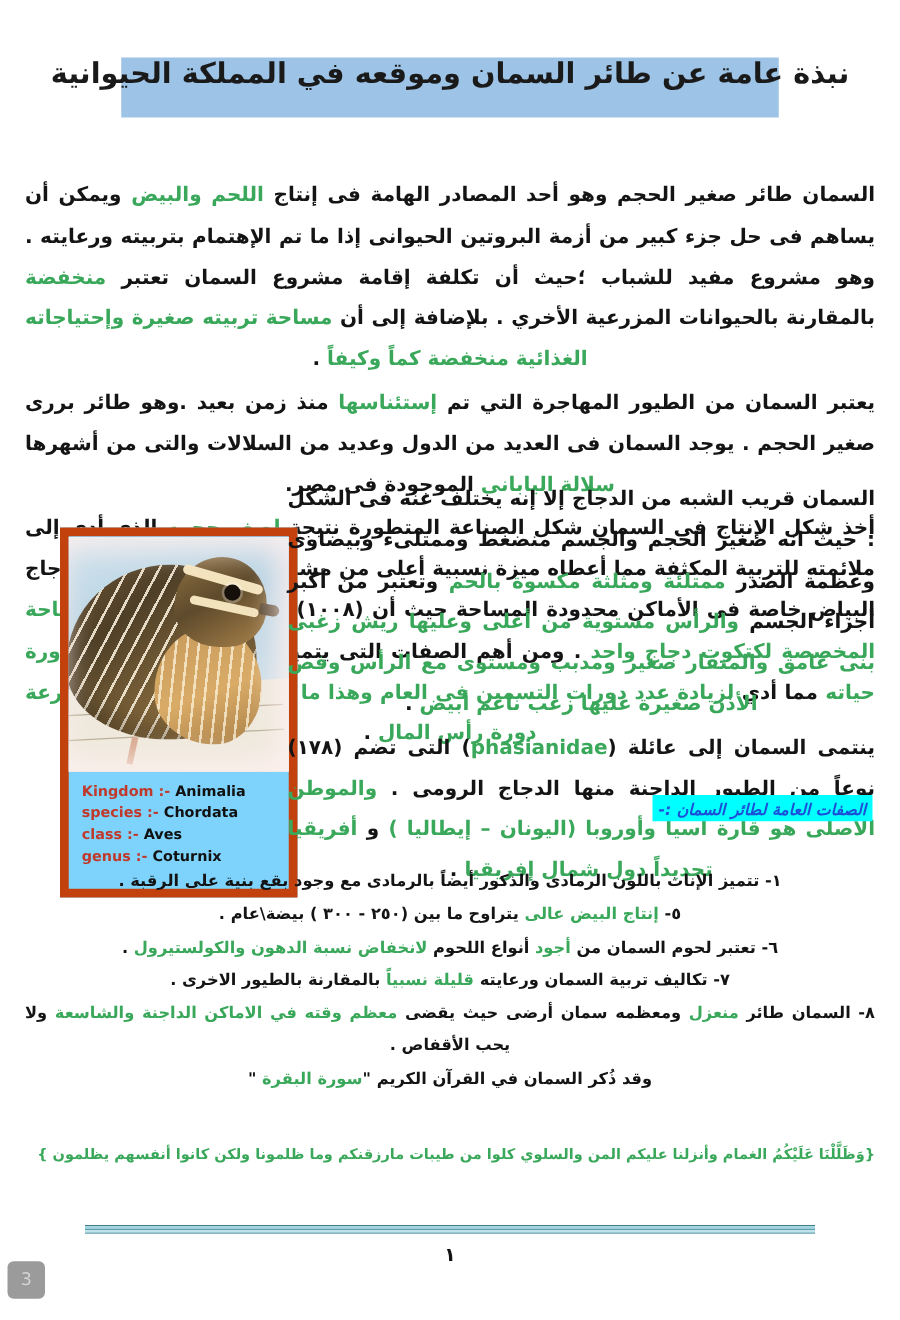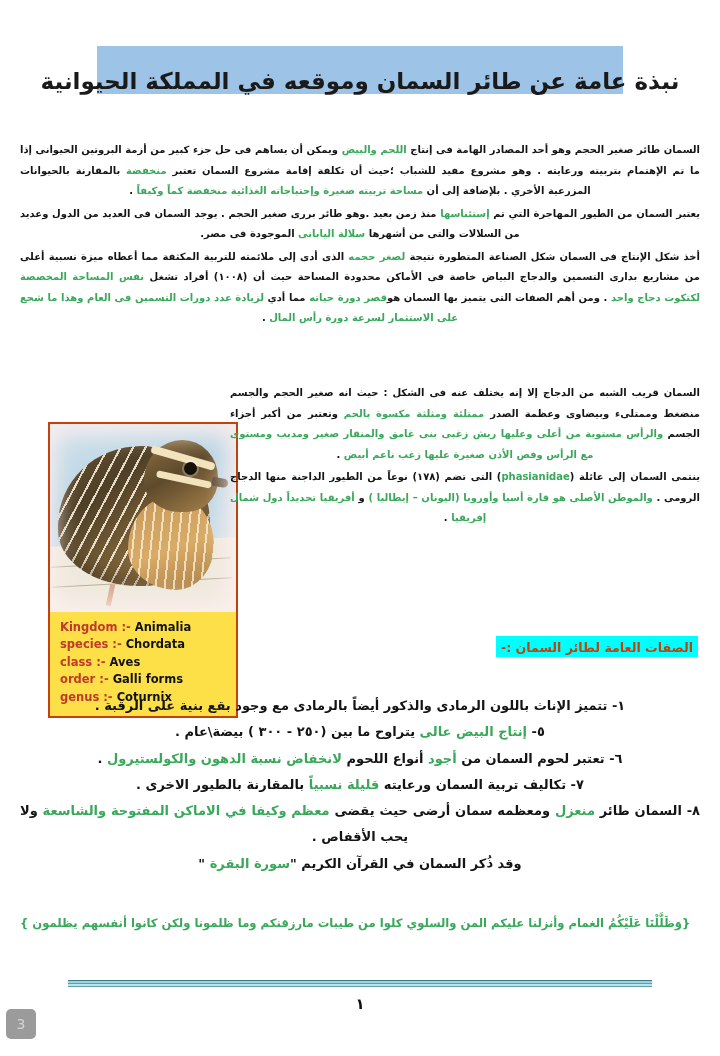--- a/index.html
+++ b/index.html
@@ -18,21 +18,21 @@
 
   
   .title-banner {
     position: absolute;
     left: 97px;
     top: 46px;
     width: 526px;
     height: 48px;
     background: #9dc3e6;
     display: flex;
-    align-items: flex-end;
+    align-items: flex-start;
     justify-content: center;
   }
   .title-text {
     font-size: 23px;
     font-weight: bold;
     color: #1a1a1a;
     letter-spacing: 0px;
     white-space: nowrap;
     direction: rtl;
   }
@@ -40,21 +40,21 @@
   
   .body-area {
     position: absolute;
     left: 20px;
     top: 140px;
     width: 680px;
     direction: rtl;
     text-align: justify;
   }
   .para {
-    font-size: 10px;
+    font-size: 16px;
     font-weight: bold;
     color: #141414;
     line-height: 2.05;
     margin: 0 0 2px 0;
     text-align: justify;
     text-align-last: center;
     direction: rtl;
   }
   .g { color: #3aa85a; }
 
@@ -68,22 +68,22 @@
   }
   .flow-right .para { text-align-last: center; }
 
   
   .figure {
     position: absolute;
     left: 48px;
     top: 422px;
     width: 190px;
     height: 296px;
-    background: #fde047;
-    border: 2px solid #c2410c;
+    background: #7dd3fc;
+    border: 7px solid #c2410c;
     box-sizing: border-box;
     overflow: hidden;
   }
   .photo {
     position: relative;
     width: 190px;
     height: 188px;
     background: linear-gradient(160deg, #cfe2ec 0%, #b9d4e4 38%, #dfe9ee 100%);
     overflow: hidden;
   }
@@ -191,21 +191,22 @@
     position: absolute;
     right: 22px;
     top: 636px;
     background: #00ffff;
     padding: 1px 5px;
     direction: rtl;
   }
   .features-head span {
     font-size: 12.6px;
     font-weight: bold;
-    color: #c2410c;
+    color: #1d4ed8;
+    font-style: italic;
   }
 
   
   .features {
     position: absolute;
     left: 20px;
     top: 662px;
     width: 680px;
     direction: rtl;
     margin-top: 31px;
@@ -220,21 +221,21 @@
     margin: 0;
     direction: rtl;
   }
 
   
   .verse {
     position: absolute;
     left: 20px;
     top: 916px;
     width: 680px;
-    text-align: left;
+    text-align: right;
     direction: rtl;
     font-size: 11.6px;
     font-weight: bold;
     color: #3aa85a;
   }
 
   
   .footer-rule {
     position: absolute;
     left: 68px;
@@ -309,40 +310,39 @@
       <div class="head-stripe s2"></div>
       <div class="bird-eye"></div>
       <div class="bird-beak"></div>
       <div class="bird-leg"></div>
       <div class="photo-vignette"></div>
     </div>
     <div class="taxonomy">
         <div class="tax-row"><span class="tax-key">Kingdom :- </span><span>Animalia</span></div>
         <div class="tax-row"><span class="tax-key">species :- </span><span>Chordata</span></div>
         <div class="tax-row"><span class="tax-key">class :- </span><span>Aves</span></div>
-        <div class="tax-row"><span class="tax-key">order :- </span><span>Galli forms</span></div>
         <div class="tax-row"><span class="tax-key">genus :- </span><span>Coturnix</span></div>
       </div>
   </div>
 
   <div class="flow-right">
     <p class="para"><span>السمان قريب الشبه من الدجاج إلا إنه يختلف  عنه فى الشكل : حيث انه صغير الحجم والجسم منضغط وممتلىء وبيضاوى وعظمة الصدر </span><span class="g">ممتلئة ومثلثة مكسوة بالحم</span><span> وتعتبر من أكبر أجزاء الجسم </span><span class="g">والرأس مستوية من أعلى وعليها ريش زغبى بنى غامق والمنقار صغير ومدبب ومستوى مع الرأس وفص الأذن صغيرة عليها زغب ناعم أبيض</span><span> .</span></p>
     <p class="para"><span>ينتمى السمان إلى عائلة (</span><span class="g">phasianidae</span><span>) التى تضم (١٧٨) نوعاً من الطيور الداجنة منها الدجاج الرومى . </span><span class="g">والموطن الأصلى هو قارة أسيا وأوروبا (اليونان – إيطاليا )</span><span> و </span><span class="g">أفريقيا  تحديداً دول شمال إفريقيا</span><span> .</span></p>
   </div>
 
   <div class="features-head">
     <span>الصفات العامة لطائر السمان :-</span>
   </div>
 
   <div class="features">
     <p class="feature"><span>١- تتميز الإناث باللون الرمادى والذكور أيضاً بالرمادى مع وجود بقع بنية على الرقبة .</span></p>
     <p class="feature"><span>٥- </span><span class="g">إنتاج البيض عالى</span><span> يتراوح ما بين (٢٥٠ - ٣٠٠  ) بيضة\عام .</span></p>
     <p class="feature"><span>٦- تعتبر لحوم السمان من </span><span class="g">أجود</span><span> أنواع اللحوم </span><span class="g">لانخفاض نسبة الدهون والكولستيرول</span><span> .</span></p>
     <p class="feature"><span>٧- تكاليف تربية السمان ورعايته </span><span class="g">قليلة نسبياً</span><span> بالمقارنة بالطيور الاخرى .</span></p>
-    <p class="feature"><span>٨- السمان طائر </span><span class="g">منعزل</span><span> ومعظمه سمان أرضى حيث يقضى </span><span class="g">معظم وكيفا في الاماكن المفتوحة والشاسعة</span><span> ولا يحب الأقفاص .</span></p>
+    <p class="feature"><span>٨- السمان طائر </span><span class="g">منعزل</span><span> ومعظمه سمان أرضى حيث يقضى </span><span class="g">معظم وقته في الاماكن الداجنة والشاسعة</span><span> ولا يحب الأقفاص .</span></p>
     <p class="feature"><span>وقد ذُكر السمان في القرآن الكريم "</span><span class="g">سورة البقرة</span><span> "</span></p>
   </div>
 
   <div class="verse">{وَظَلَّلْنَا عَلَيْكُمُ الغمام وأنزلنا عليكم المن والسلوي كلوا من طيبات مارزقنكم وما ظلمونا ولكن كانوا أنفسهم يظلمون }</div>
 
   <div class="footer-rule">
     <i class="fr1"></i>
     <i class="fr2"></i>
     <i class="fr3"></i>
     <i class="fr4"></i>

